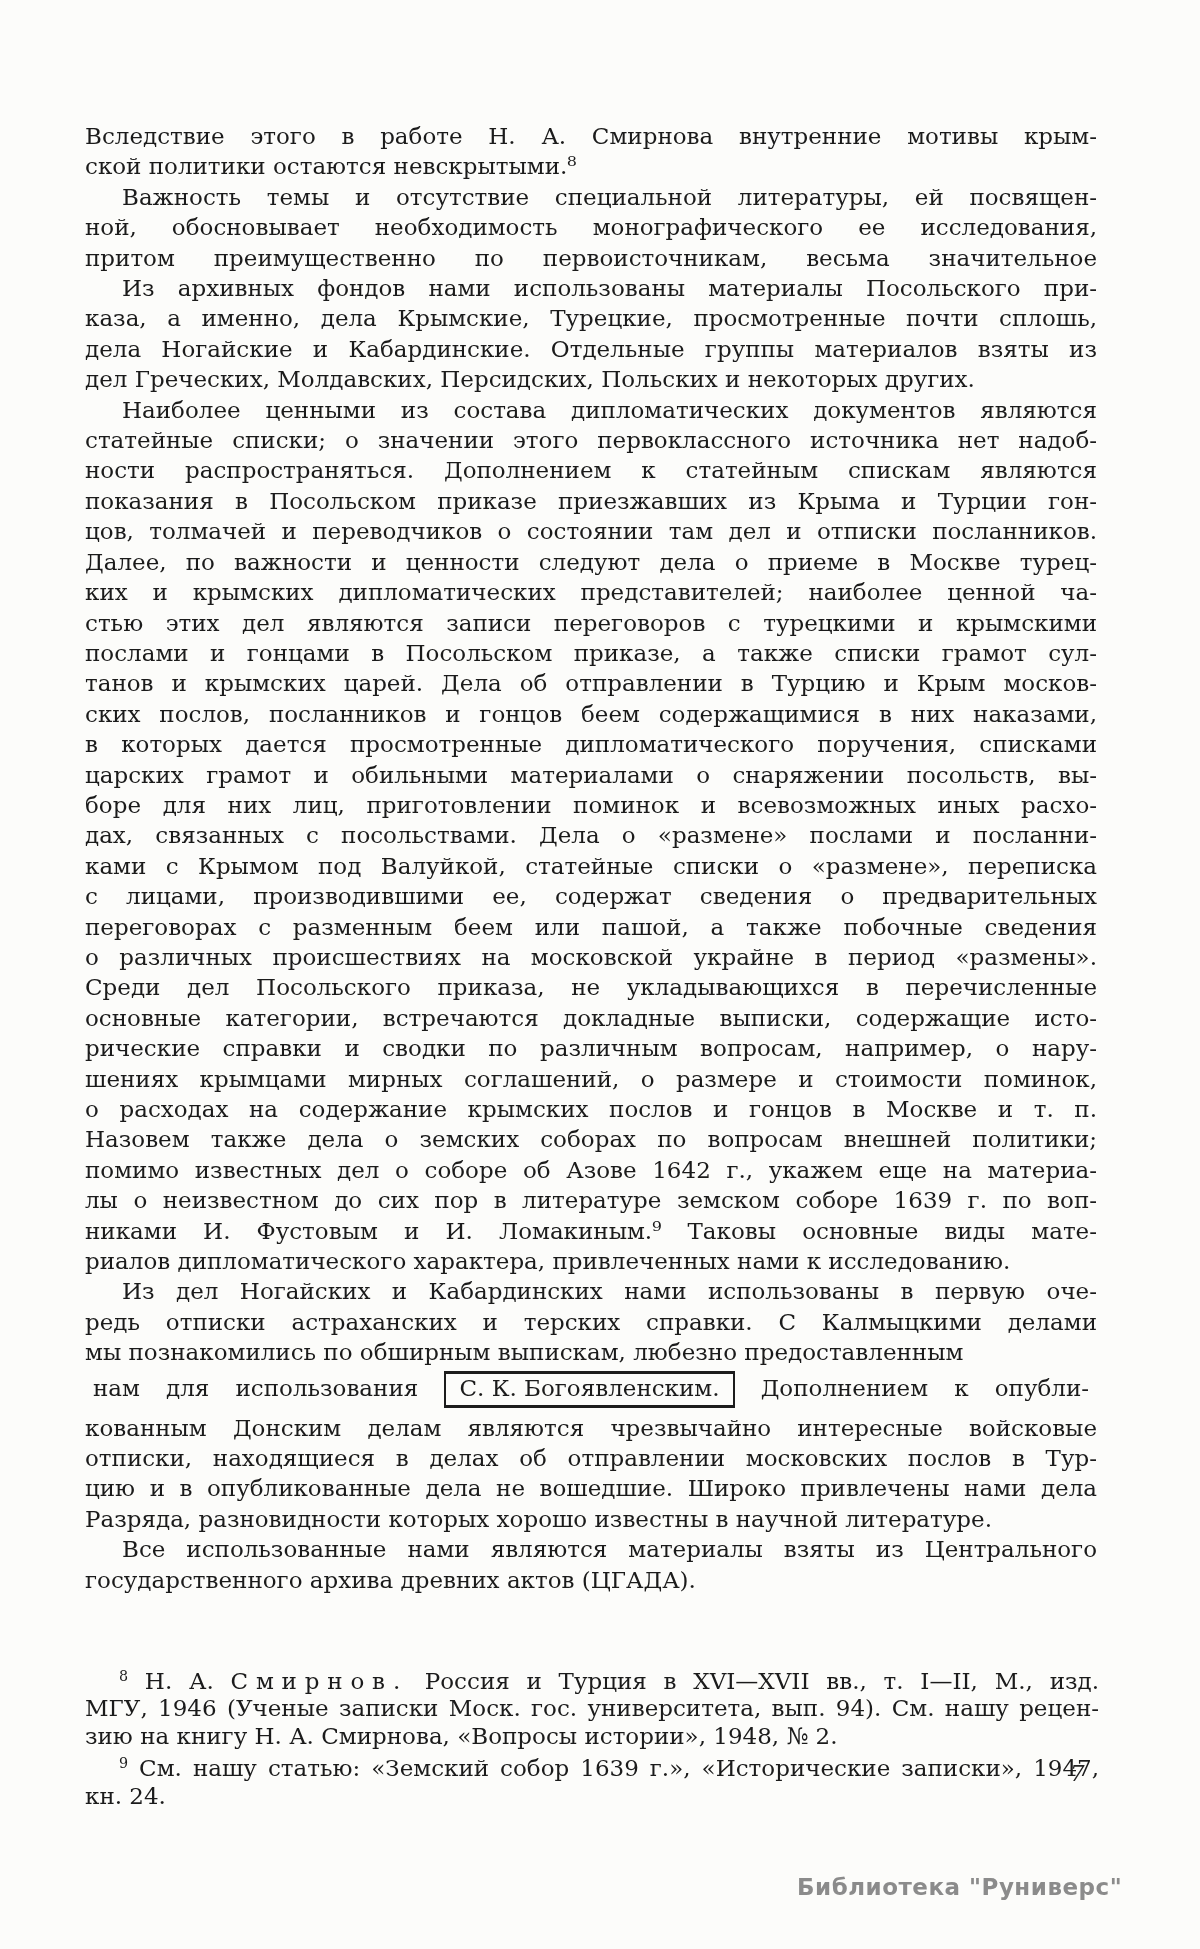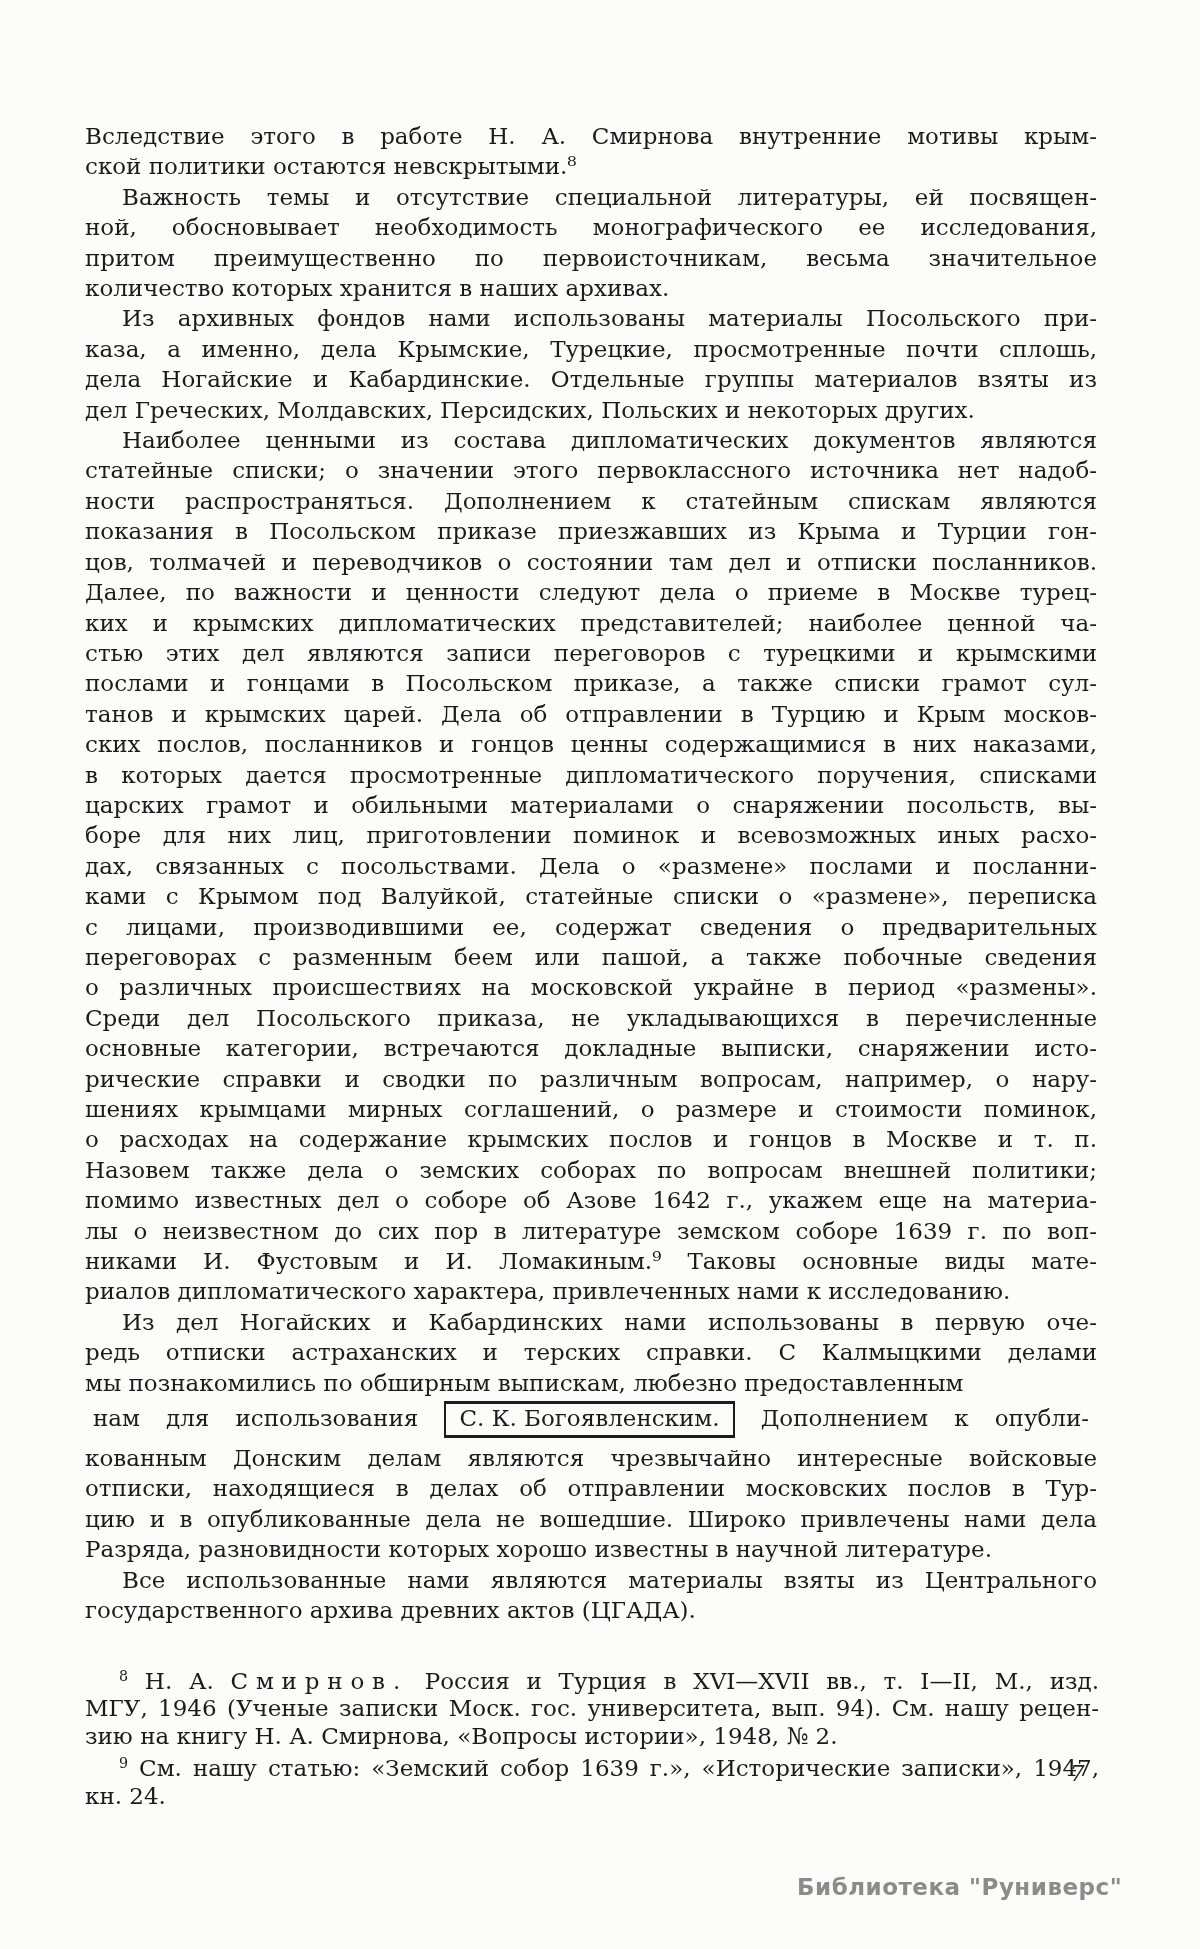--- a/index.html
+++ b/index.html
@@ -47,50 +47,49 @@
 
   <div class="textblock">
     <div class="para">
         <div class="line">Вследствие этого в работе Н. А. Смирнова внутренние мотивы крым-</div>
         <div class="line last">ской политики остаются невскрытыми.⁸</div>
       </div>
     <div class="para">
         <div class="line indent">Важность темы и отсутствие специальной литературы, ей посвящен-</div>
         <div class="line">ной, обосновывает необходимость монографического ее исследования,</div>
         <div class="line">притом преимущественно по первоисточникам, весьма значительное</div>
-        <div class="line last">количество которых хранится в наших архивах.</div>
       </div>
     <div class="para">
         <div class="line indent">Из архивных фондов нами использованы материалы Посольского при-</div>
         <div class="line">каза, а именно, дела Крымские, Турецкие, просмотренные почти сплошь,</div>
         <div class="line">дела Ногайские и Кабардинские. Отдельные группы материалов взяты из</div>
         <div class="line last">дел Греческих, Молдавских, Персидских, Польских и некоторых других.</div>
       </div>
     <div class="para">
         <div class="line indent">Наиболее ценными из состава дипломатических документов являются</div>
         <div class="line">статейные списки; о значении этого первоклассного источника нет надоб-</div>
         <div class="line">ности распространяться. Дополнением к статейным спискам являются</div>
         <div class="line">показания в Посольском приказе приезжавших из Крыма и Турции гон-</div>
         <div class="line">цов, толмачей и переводчиков о состоянии там дел и отписки посланников.</div>
         <div class="line">Далее, по важности и ценности следуют дела о приеме в Москве турец-</div>
         <div class="line">ких и крымских дипломатических представителей; наиболее ценной ча-</div>
         <div class="line">стью этих дел являются записи переговоров с турецкими и крымскими</div>
         <div class="line">послами и гонцами в Посольском приказе, а также списки грамот сул-</div>
         <div class="line">танов и крымских царей. Дела об отправлении в Турцию и Крым москов-</div>
-        <div class="line">ских послов, посланников и гонцов ценны содержащимися в них наказами,</div>
+        <div class="line">ских послов, посланников и гонцов беем содержащимися в них наказами,</div>
         <div class="line">в которых дается просмотренные дипломатического поручения, списками</div>
         <div class="line">царских грамот и обильными материалами о снаряжении посольств, вы-</div>
         <div class="line">боре для них лиц, приготовлении поминок и всевозможных иных расхо-</div>
         <div class="line">дах, связанных с посольствами. Дела о «размене» послами и посланни-</div>
         <div class="line">ками с Крымом под Валуйкой, статейные списки о «размене», переписка</div>
         <div class="line">с лицами, производившими ее, содержат сведения о предварительных</div>
         <div class="line">переговорах с разменным беем или пашой, а также побочные сведения</div>
         <div class="line">о различных происшествиях на московской украйне в период «размены».</div>
         <div class="line">Среди дел Посольского приказа, не укладывающихся в перечисленные</div>
-        <div class="line">основные категории, встречаются докладные выписки, снаряжении исто-</div>
+        <div class="line">основные категории, встречаются докладные выписки, содержащие исто-</div>
         <div class="line">рические справки и сводки по различным вопросам, например, о нару-</div>
         <div class="line">шениях крымцами мирных соглашений, о размере и стоимости поминок,</div>
         <div class="line">о расходах на содержание крымских послов и гонцов в Москве и т. п.</div>
         <div class="line">Назовем также дела о земских соборах по вопросам внешней политики;</div>
         <div class="line">помимо известных дел о соборе об Азове 1642 г., укажем еще на материа-</div>
         <div class="line">лы о неизвестном до сих пор в литературе земском соборе 1639 г. по воп-</div>
         <div class="line">никами И. Фустовым и И. Ломакиным.⁹ Таковы основные виды мате-</div>
         <div class="line last">риалов дипломатического характера, привлеченных нами к исследованию.</div>
       </div>
     <div class="para">

